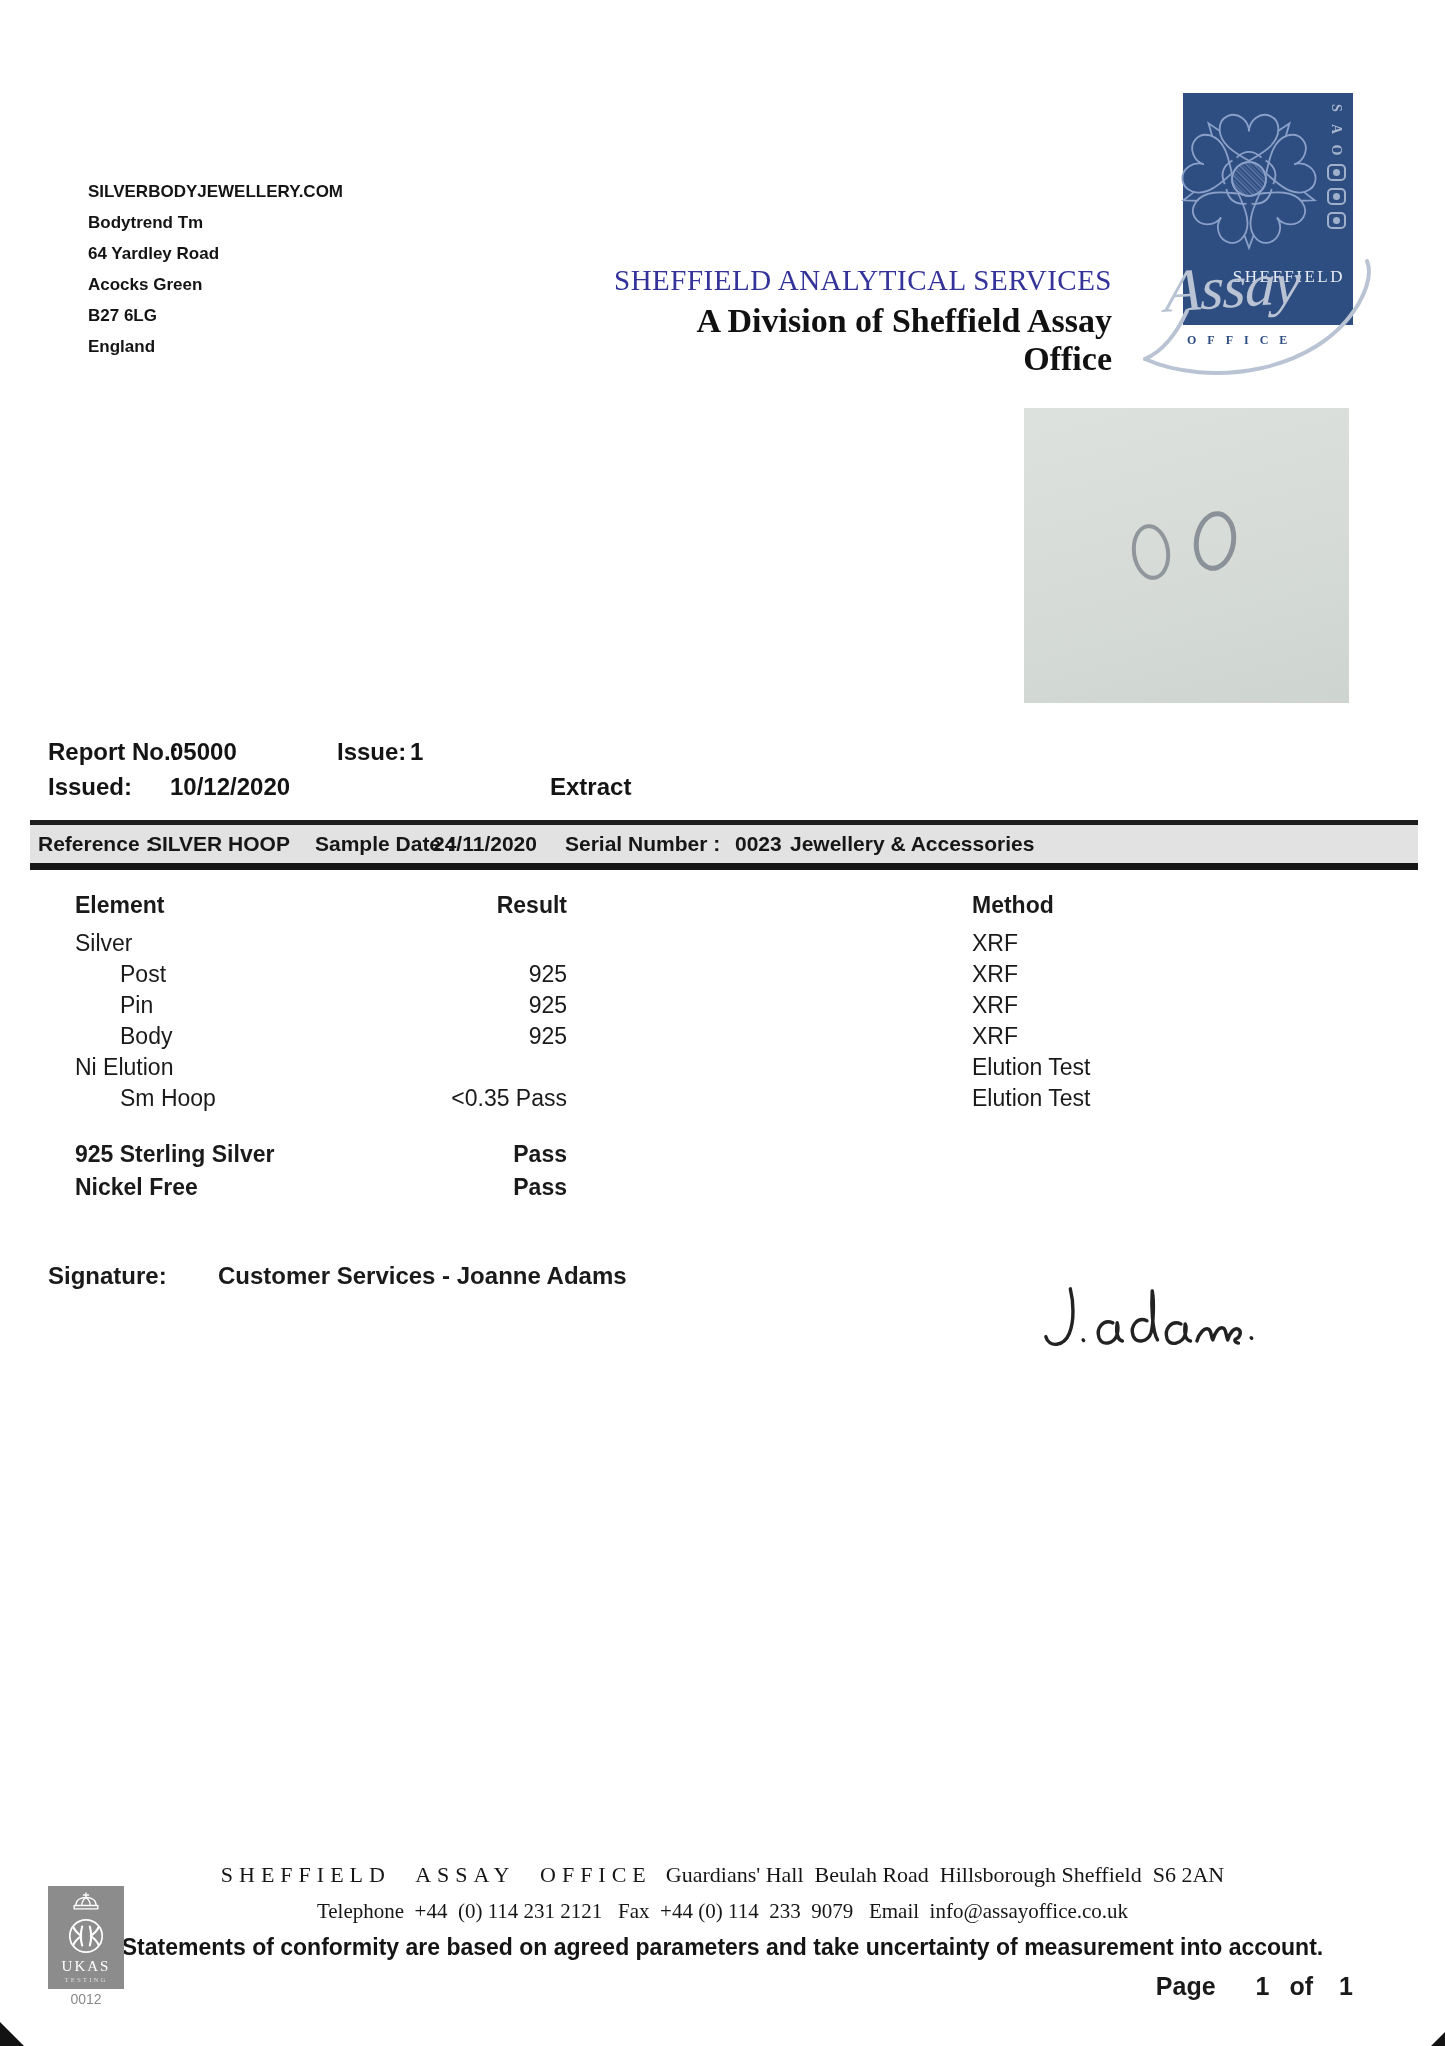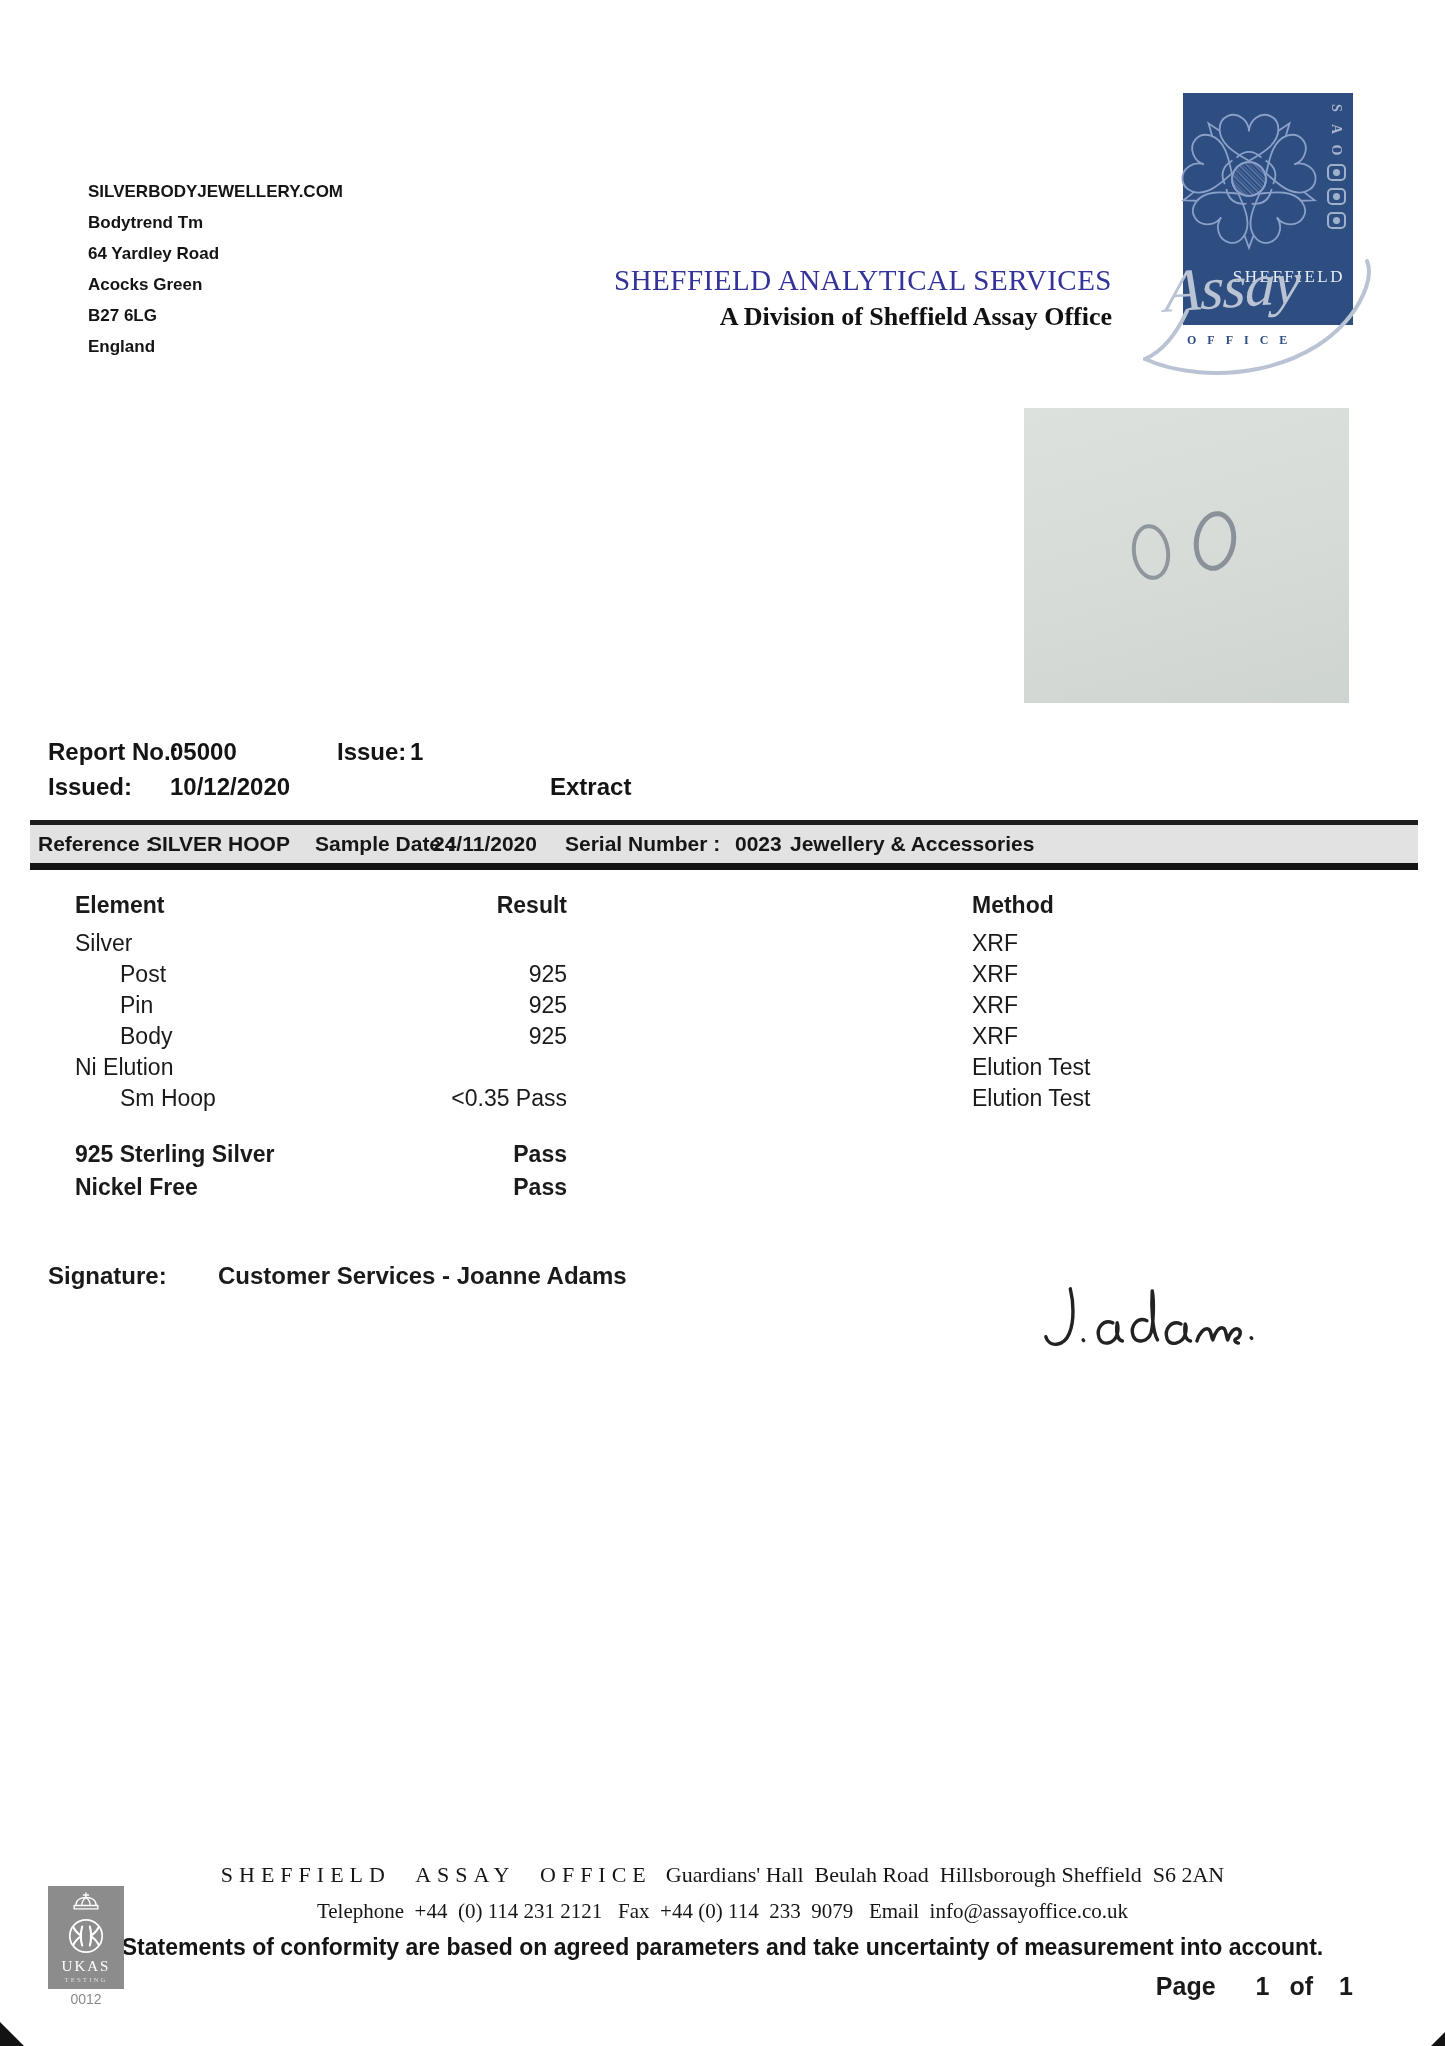--- a/index.html
+++ b/index.html
@@ -6,21 +6,21 @@
   html,body { background:#fff; }
   body { font-family: "Liberation Sans", sans-serif; color:#1a1a1a; }
   .page { position:relative; width:1445px; height:2046px; background:#ffffff; overflow:hidden; }
 
   
   .sender { position:absolute; left:48px; top:176px; font-weight:bold; font-size:17px; line-height:31px; color:#141414;margin-left:40px; }
 
   
   .org-block { position:absolute; left:600px; top:264px; width:512px; text-align:right; }
   .org-title { font-family:"Liberation Serif", serif; font-size:29px; color:#333399; letter-spacing:0.5px; }
-  .org-subtitle { font-family:"Liberation Serif", serif; font-size:26px; font-weight:bold; color:#111; margin-top:5px; }
+  .org-subtitle { font-family:"Liberation Serif", serif; font-size:34px; font-weight:bold; color:#111; margin-top:5px; }
 
   
   .logo { position:absolute; left:1183px; top:93px; width:170px; height:232px; background:#2e4d80; }
   .logo .rose { position:absolute; left:-4px; top:2px; width:140px; height:168px; }
   .hallmarks { position:absolute; right:4px; top:8px; width:26px; display:flex; flex-direction:column; align-items:center; gap:7px; }
   .sao { color:#a8b6cf; font-family:"Liberation Serif", serif; font-weight:bold; font-size:14px; transform:rotate(90deg); line-height:14px; }
   .stamp { display:block; width:19px; height:17px; border:2px solid #9fb0cb; border-radius:5px; position:relative; }
   .stamp .dot { position:absolute; left:50%; top:50%; width:7px; height:7px; margin:-3.5px 0 0 -3.5px; border-radius:50%; background:#9fb0cb; }
   .logo-sheffield { position:absolute; right:8px; top:174px; font-family:"Liberation Serif", serif; font-size:17px; letter-spacing:2.5px; color:#e9edf5; }
   .logo-assay { position:absolute; left:-18px; top:160px; font-family:"Liberation Serif", serif; font-style:italic; font-size:60px; letter-spacing:-1px; color:#b9c3d3; transform:rotate(-4deg) skewX(-6deg); }

